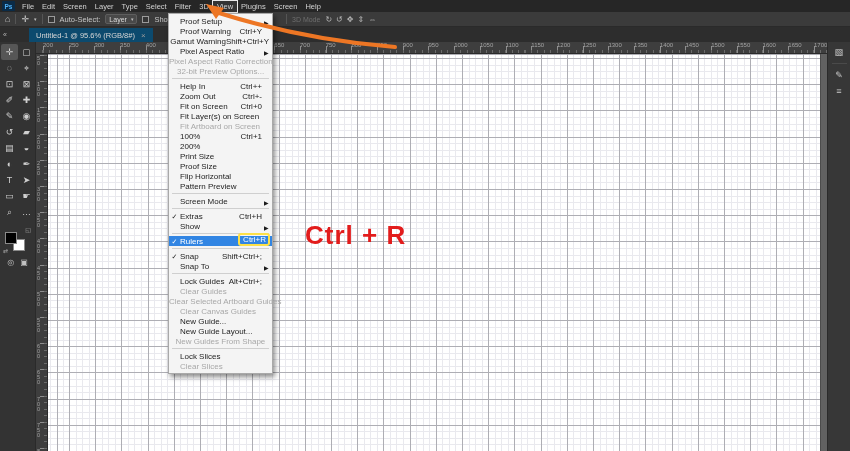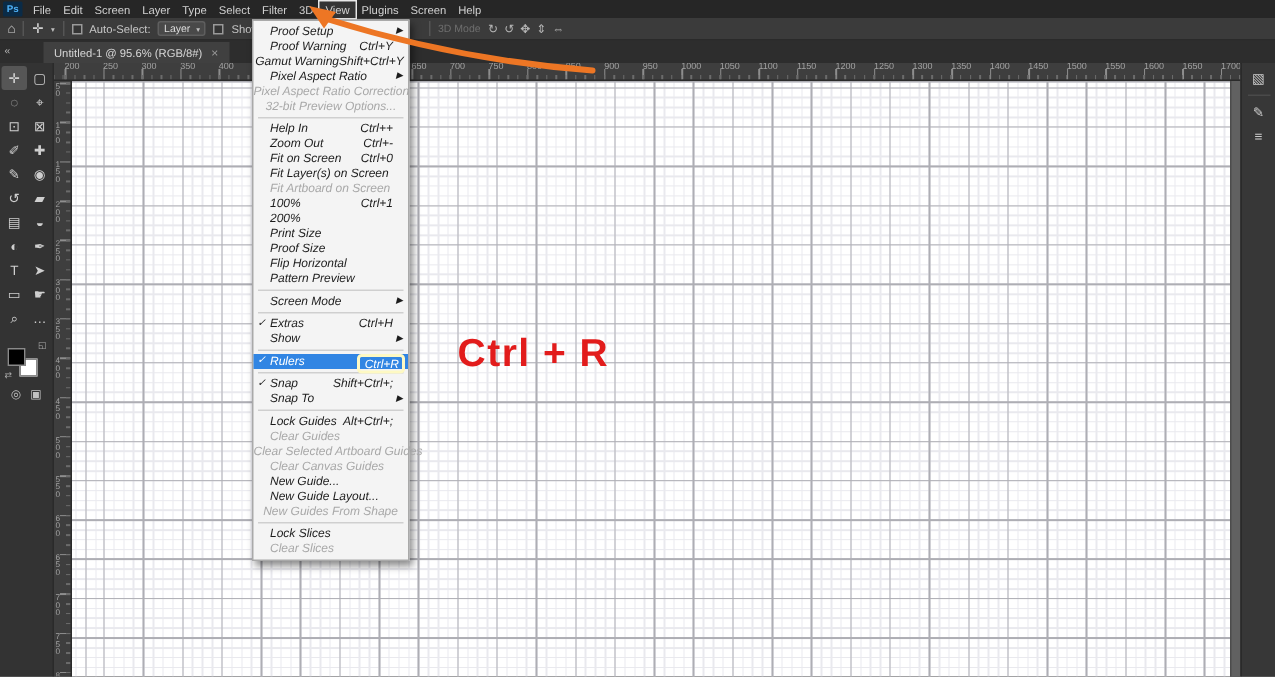--- a/index.html
+++ b/index.html
@@ -29,21 +29,21 @@
     padding:0 3px; height:10px; display:flex; align-items:center; gap:4px;
     font-size:7px; color:#dcdcdc; }
   .chev { font-size:5px; color:#bdbdbd; }
   .grayed { color:#6e6e6e; }
   .alignrow { display:flex; gap:4px; font-size:8px; color:#b5b5b5; }
 
   
   .tabbar { position:absolute; left:0; top:27px; width:850px; height:15px;
     background:#2d2d2d; display:flex; align-items:flex-end; z-index:2; }
   .collapse { color:#b5b5b5; font-size:7px; margin:0 0 4px 3px; width:26px; }
-  .doc-tab { background:#404040; height:14px; display:flex; align-items:center;
+  .doc-tab { background:#0c4a6e; height:14px; display:flex; align-items:center;
     gap:6px; padding:0 7px; font-size:7.5px; color:#d6d6d6; }
   .tab-close { color:#9b9b9b; font-size:8px; }
 
   
   .tooldock { position:absolute; left:0; top:42px; width:36px; bottom:0;
     background:#333333; border-right:1px solid #2a2a2a; z-index:3; }
   .toolgrid { display:grid; grid-template-columns:17px 17px; padding:2px 0 0 1px; }
   .tool { height:16px; display:flex; align-items:center; justify-content:center;
     color:#cfcfcf; font-size:9px; }
   .tool.sel { background:#565656; border-radius:2px; }
@@ -99,29 +99,29 @@
   .rightdock { position:absolute; right:0; top:42px; width:23px; bottom:0;
     background:#373737; border-left:1px solid #2a2a2a; display:flex;
     flex-direction:column; align-items:center; padding-top:5px; gap:6px;
     color:#cccccc; font-size:9px; z-index:2; }
   .rd-sep { width:15px; height:1px; background:#4a4a4a; }
 
   
   .viewmenu { position:absolute; left:168px; top:13px; width:105px;
     background:#f4f4f4; border:1px solid #a9a9a9; padding:2px 0;
     box-shadow:2px 3px 5px rgba(0,0,0,.45); z-index:10; font-size:8px; }
-  .mitem { height:10px; display:flex; align-items:flex-start; color:#1c1c1c;font-style:italic; }
+  .mitem { height:10px; display:flex; align-items:flex-end; color:#1c1c1c; }
   .mitem .mchk { width:11px; text-align:center; font-size:7px; }
   .mitem .mlbl { flex:1; white-space:nowrap; }
   .mitem .msct { margin-left:auto; padding-right:2px; white-space:nowrap; }
   .mitem .marr { width:8px; font-size:6px; text-align:left; }
   .mitem.dis { color:#a8a8a8; }
   .mitem.hi { background:#3185e3; color:#ffffff; }
   .msep { height:1px; background:#cfcfcf; margin:2px 3px; }
-  .boxed { border:2px solid #fef9c3; border-radius:3px; padding:0 3px;
+  .boxed { border:2px solid #fde047; border-radius:3px; padding:0 3px;
     margin-right:-6px; position:relative; z-index:2; }
 
   
   .arrow-overlay { position:absolute; left:0; top:0; width:850px; height:451px;
     pointer-events:none; z-index:20; }
 </style>
 </head>
 <body>
 
 <div id="stage">

